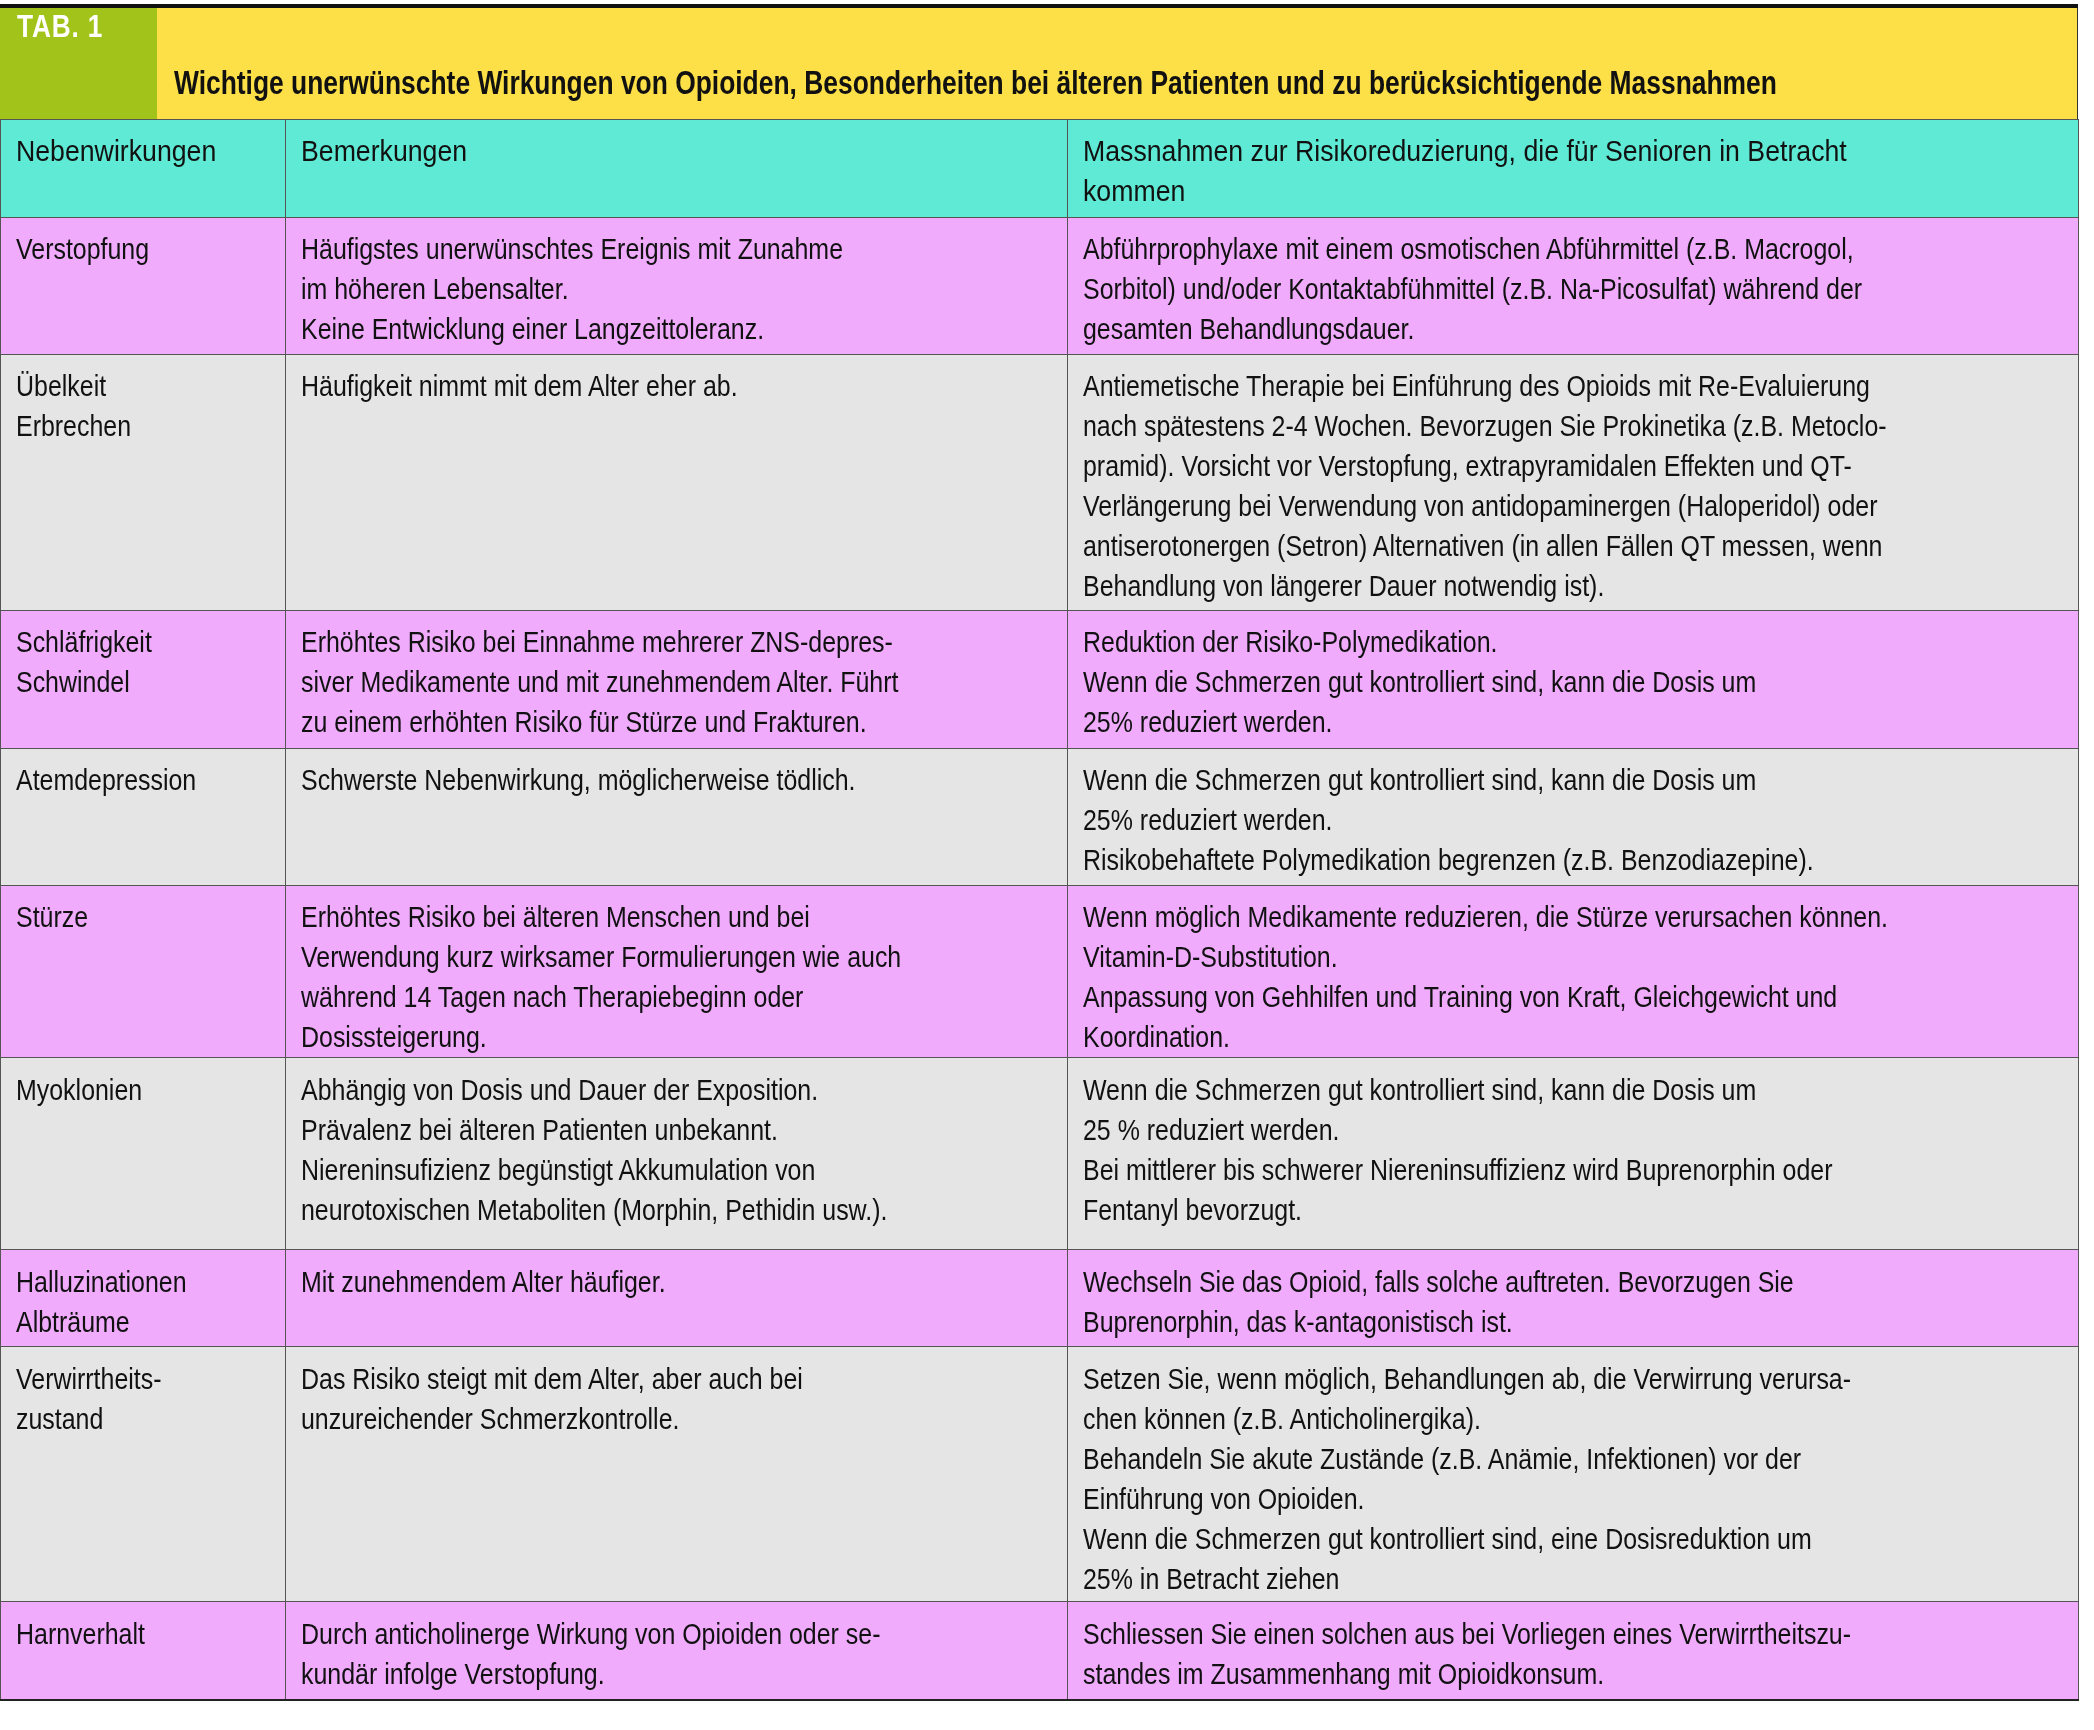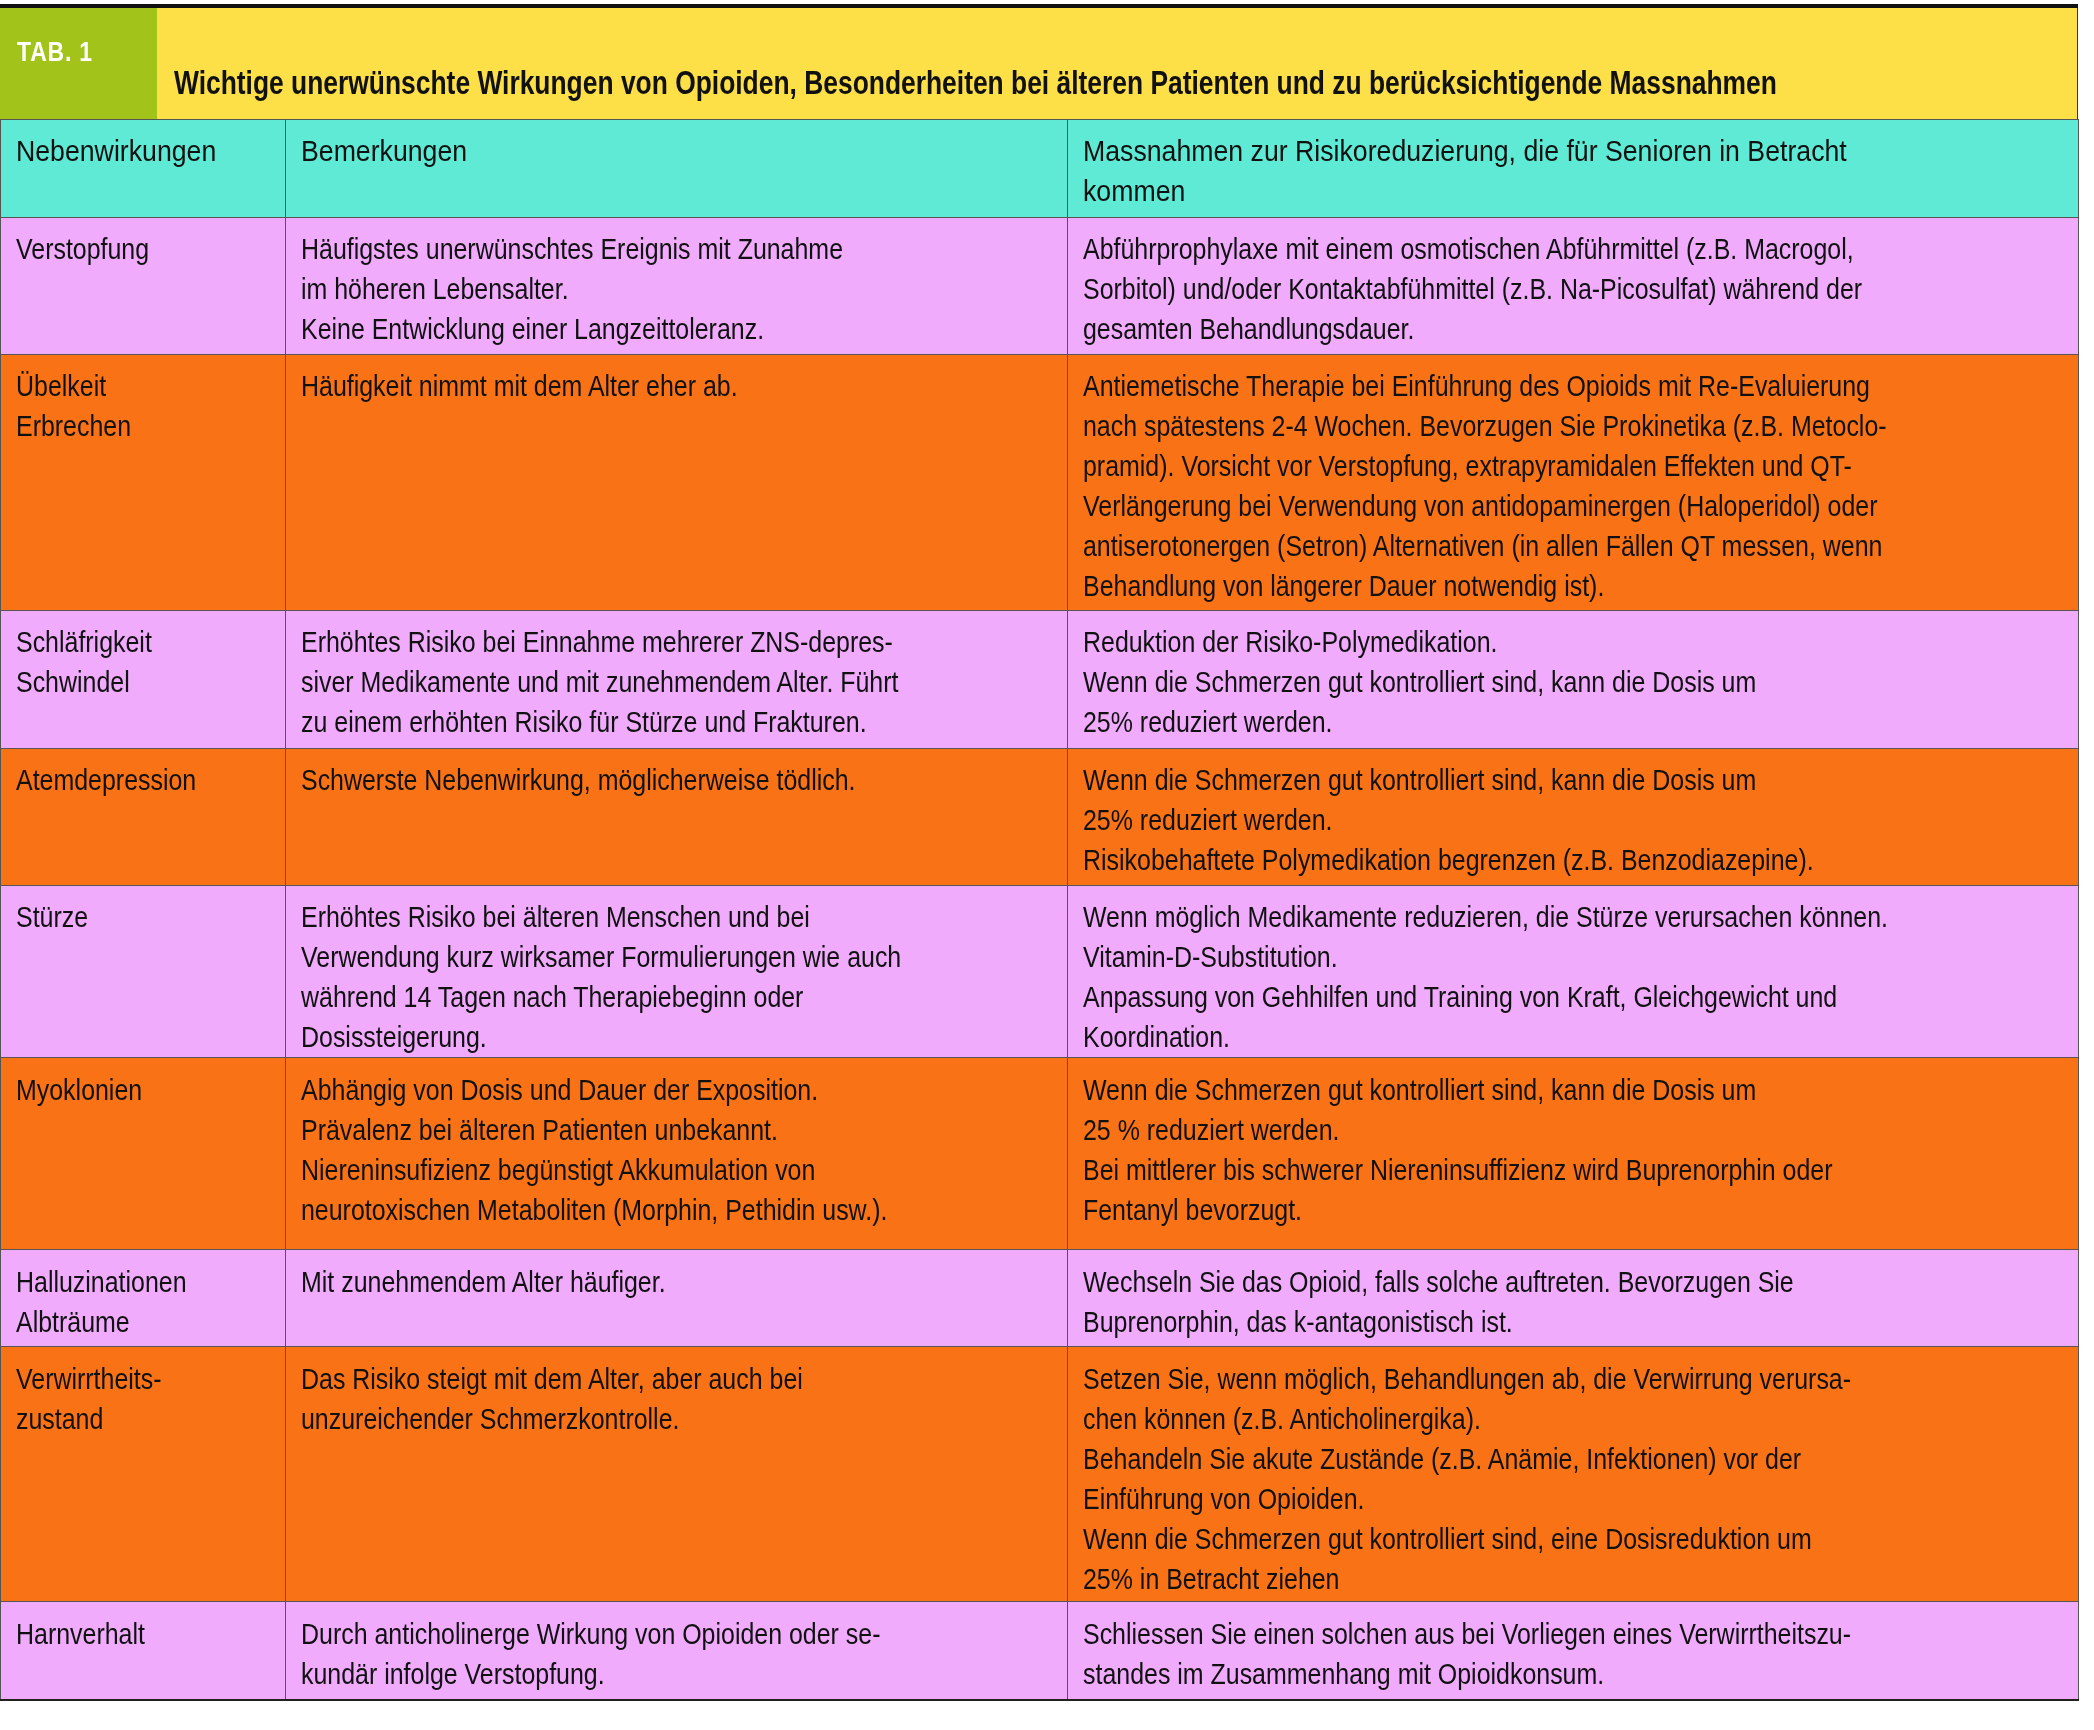--- a/index.html
+++ b/index.html
@@ -2,35 +2,35 @@
 <html><head>
 <meta charset="utf-8">
 <style>
   html, body { margin: 0; padding: 0; background: #ffffff; }
   body { width: 2094px; height: 1730px; position: relative; overflow: hidden;
          font-family: "Liberation Sans", "DejaVu Sans", sans-serif; color: #111; }
   .table-wrap { position: absolute; left: 0; top: 3.8px; width: 2078px; }
   .top-rule { height: 3.8px; background: #111; }
   .title-band { display: flex; height: 111px; border-right: 1.9px solid #333; box-sizing: border-box; }
   .tab-label { width: 157px; background: #a2c41a; color: #ffffff; font-weight: bold;
-               font-size: 28px; display: flex; align-items: center; padding: 0 0 22px 17px;
+               font-size: 32px; display: flex; align-items: flex-start; padding: 0 0 22px 17px;
                box-sizing: border-box; letter-spacing: 1px; transform-origin: left; }
   .tab-label span { display: inline-block; transform: scaleX(0.82); transform-origin: left bottom; }
   .title-text { flex: 1; background: #fde047; font-weight: bold; font-size: 33px;
                 display: flex; align-items: flex-end; padding: 0 0 17px 17px; box-sizing: border-box;
                 white-space: nowrap; overflow: hidden; }
   .title-text span { display: inline-block; transform: scaleX(0.80); transform-origin: left bottom; }
   table { border-collapse: collapse; width: 2078px; table-layout: fixed; }
   td { border: 1.9px solid #555; vertical-align: top; padding: 11.5px 15.3px 0 15.3px;
        font-size: 29px; line-height: 40px; box-sizing: border-box; }
   td .cell-text { display: block; white-space: pre-line; transform: scaleX(0.86); transform-origin: left top; width: 116%; }
   tr.header td { background: #5eead4; }
   tr.header td .cell-text { transform: scaleX(0.92); width: 109%; }
   tr.light td { background: #f0abfc; }
-  tr.green td { background: #f97316; }
+  tr.green td { background: #e5e5e5; }
   col.c1 { width: 285px; } col.c2 { width: 782px; } col.c3 { width: 1011px; }
   table tr:last-child td { border-bottom: 2.9px solid #222; }
 </style>
 </head>
 <body>
 
 <div class="table-wrap">
   <div class="top-rule"></div>
   <div class="title-band">
     <div class="tab-label">

